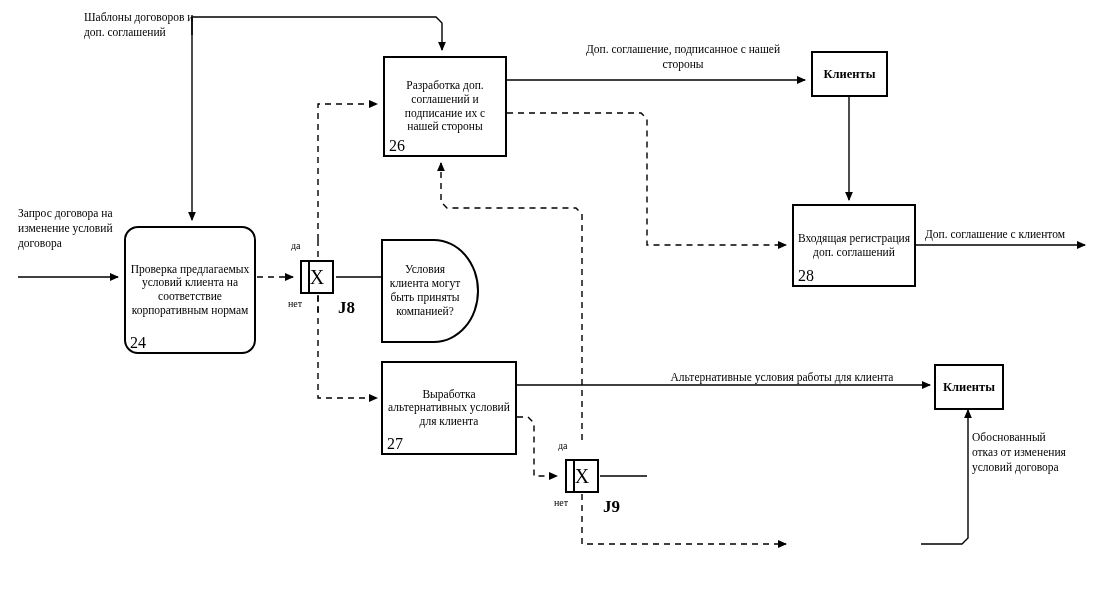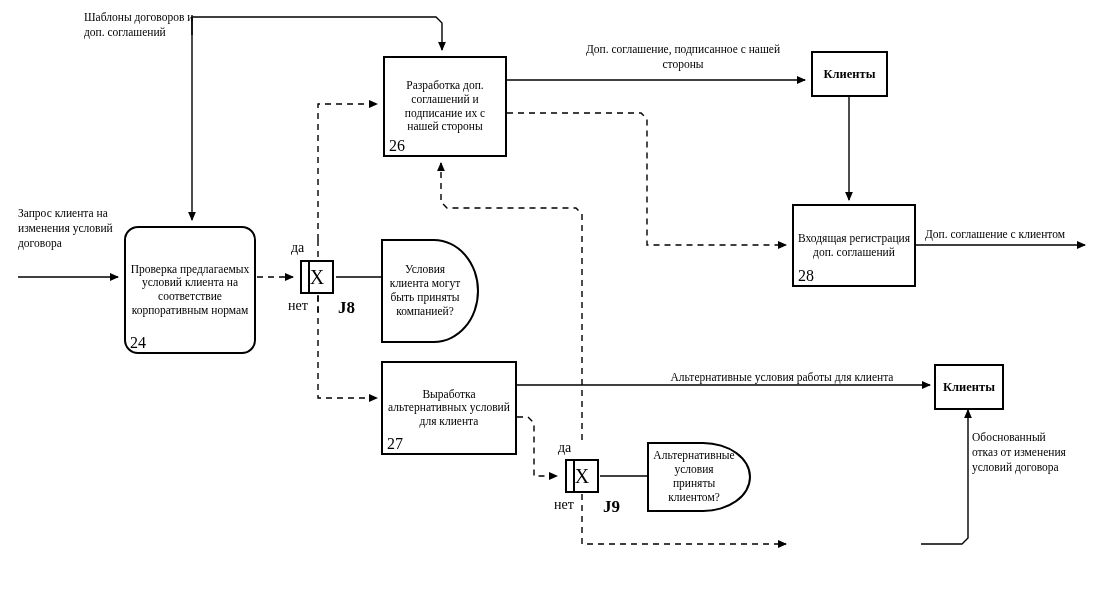--- a/index.html
+++ b/index.html
@@ -24,21 +24,21 @@
   .gate{position:absolute;box-sizing:border-box;width:34px;height:34px;
         border:2px solid #000;background:#fff;
         display:flex;align-items:center;justify-content:center;
         font-size:20px;font-family:"Liberation Serif", serif;}
   .gate::before{content:"";position:absolute;left:2px;top:0;bottom:0;
         width:4px;border-right:2px solid #000;}
   .gatelabel{position:absolute;font-size:17px;font-weight:bold;
         font-family:"Liberation Serif", serif;}
 
   .txt{position:absolute;font-size:11.5px;line-height:1.32;}
-  .yn{position:absolute;font-size:14px;}
+  .yn{position:absolute;font-size:10px;}
 </style>
 </head>
 <body>
 
 <div id="canvas">
 
   <svg id="wires" viewBox="0 0 1099 609" xmlns="http://www.w3.org/2000/svg">
     <defs>
       <marker id="ah" markerWidth="9" markerHeight="9" refX="8" refY="4.5" orient="auto" markerUnits="userSpaceOnUse">
         <path d="M0,0.6 L9,4.5 L0,8.4 z" fill="#000"></path>
@@ -77,21 +77,21 @@
       <path stroke-dasharray="6,5" d="M582,440 L582,214 L576,208 L447,208 L441,202 L441,163" marker-end="url(#ah)"></path>
 
       <path stroke-dasharray="6,5" d="M582,494 L582,544 L786,544" marker-end="url(#ah)"></path>
 
       <path d="M921,544 L962,544 L968,538 L968,410" marker-end="url(#ah)"></path>
     </g>
   </svg>
 
   <div class="txt" style="left:84px;top:10px;width:110px;">Шаблоны договоров и доп. соглашений</div>
 
-  <div class="txt" style="left:18px;top:206px;width:104px;">Запрос клиента на изменения условий договора</div>
+  <div class="txt" style="left:18px;top:206px;width:104px;">Запрос договора на изменение условий договора</div>
 
   <div class="txt" style="left:583px;top:42px;width:200px;text-align:center;">Доп. соглашение, подписанное с нашей стороны</div>
 
   <div class="txt" style="left:925px;top:227px;width:170px;">Доп. соглашение с клиентом</div>
 
   <div class="txt" style="left:652px;top:370px;width:260px;text-align:center;">Альтернативные условия работы для клиента</div>
 
   <div class="txt" style="left:972px;top:430px;width:100px;">Обоснованный отказ от изменения условий договора</div>
 
   <div class="node proc" style="left:124px;top:226px;width:132px;height:128px;border-radius:14px;">
@@ -132,17 +132,14 @@
   <div class="cond" style="left:381px;top:239px;width:98px;height:104px;">
     <span>Условия клиента могут быть приняты компанией?</span>
   </div>
 
   <div class="gate" style="left:565px;top:459px;">
     <span>X</span>
   </div>
   <div class="yn" style="left:558px;top:440px;">да</div>
   <div class="yn" style="left:554px;top:497px;">нет</div>
   <div class="gatelabel" style="left:603px;top:497px;">J9</div>
-  <div class="cond" style="left:647px;top:442px;width:104px;height:70px;">
-    <span>Альтернативные условия приняты клиентом?</span>
-  </div>
 
 </div>
 
 </body></html>

